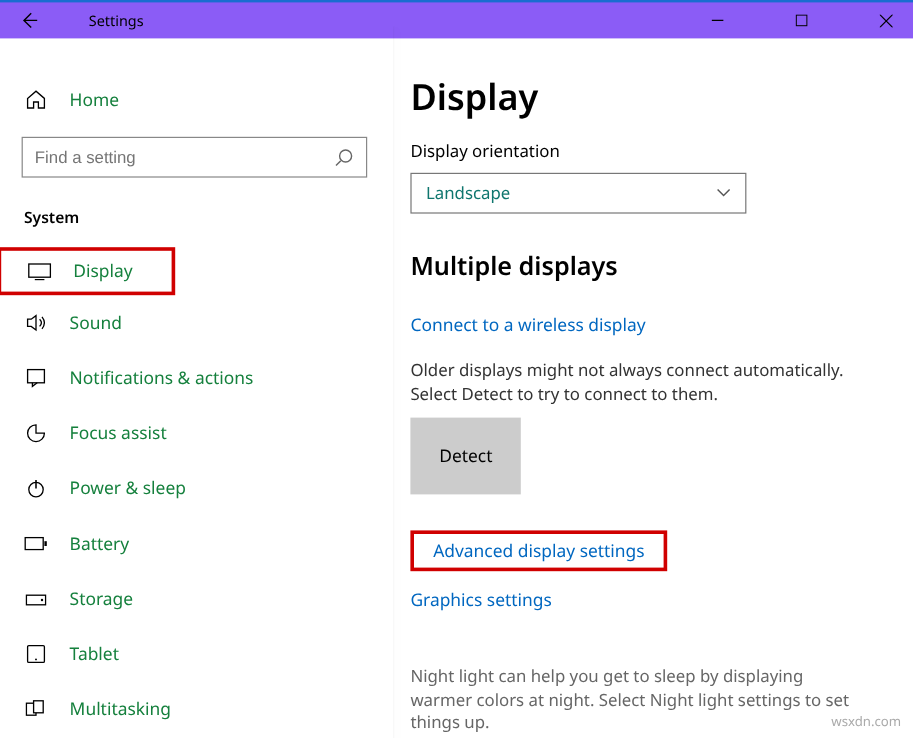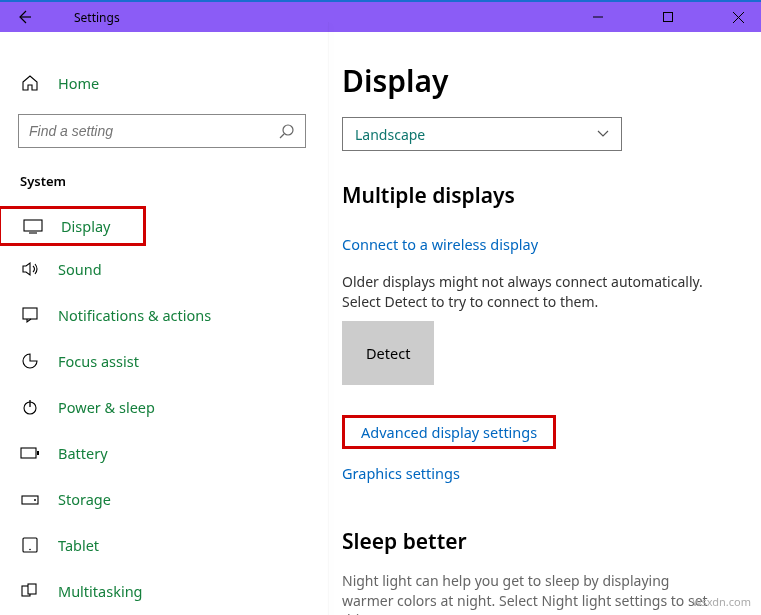--- a/index.html
+++ b/index.html
@@ -77,21 +77,20 @@
     display: flex;
     align-items: center;
     padding: 0 10px;
     max-width: 288px;
   }
   .searchbox input {
     flex: 1;
     border: none;
     outline: none;
     font-size: 14px;
-    font-style: italic;
     color: #15803d;
     background: transparent;
   }
   .searchbox .sicon {
     color: #666;
     transform: scaleX(-1);
   }
   .section-label {
     font-size: 13px;
     font-weight: 600;
@@ -340,20 +339,21 @@
           </svg>
       </span>
       <span class="label">Multitasking</span>
     </div>
 
   </div>
 
   <div class="main">
     <h1>Display</h1>
 
+    <div class="field-label">Display orientation</div>
     <div class="dropdown">
       <span>Landscape</span>
       <span class="chev">
         <svg width="12" height="8" viewBox="0 0 12 8">
             <path d="M1 1 L6 6 L11 1" stroke="#555" stroke-width="1.2" fill="none"></path>
           </svg>
       </span>
     </div>
 
     <h2>Multiple displays</h2>
@@ -363,19 +363,18 @@
     <div class="bodytext">Older displays might not always connect automatically. Select Detect to try to connect to them.</div>
 
     <div class="btn">Detect</div>
 
     <div>
       <span class="adv-highlight">Advanced display settings</span>
     </div>
 
     <div class="graphics-link">Graphics settings</div>
 
-    <h2>Sleep better</h2>
 
     <div class="subtext">Night light can help you get to sleep by displaying warmer colors at night. Select Night light settings to set things up.</div>
   </div>
 </div>
 
 <div class="watermark">wsxdn.com</div>
 
 </body></html>

